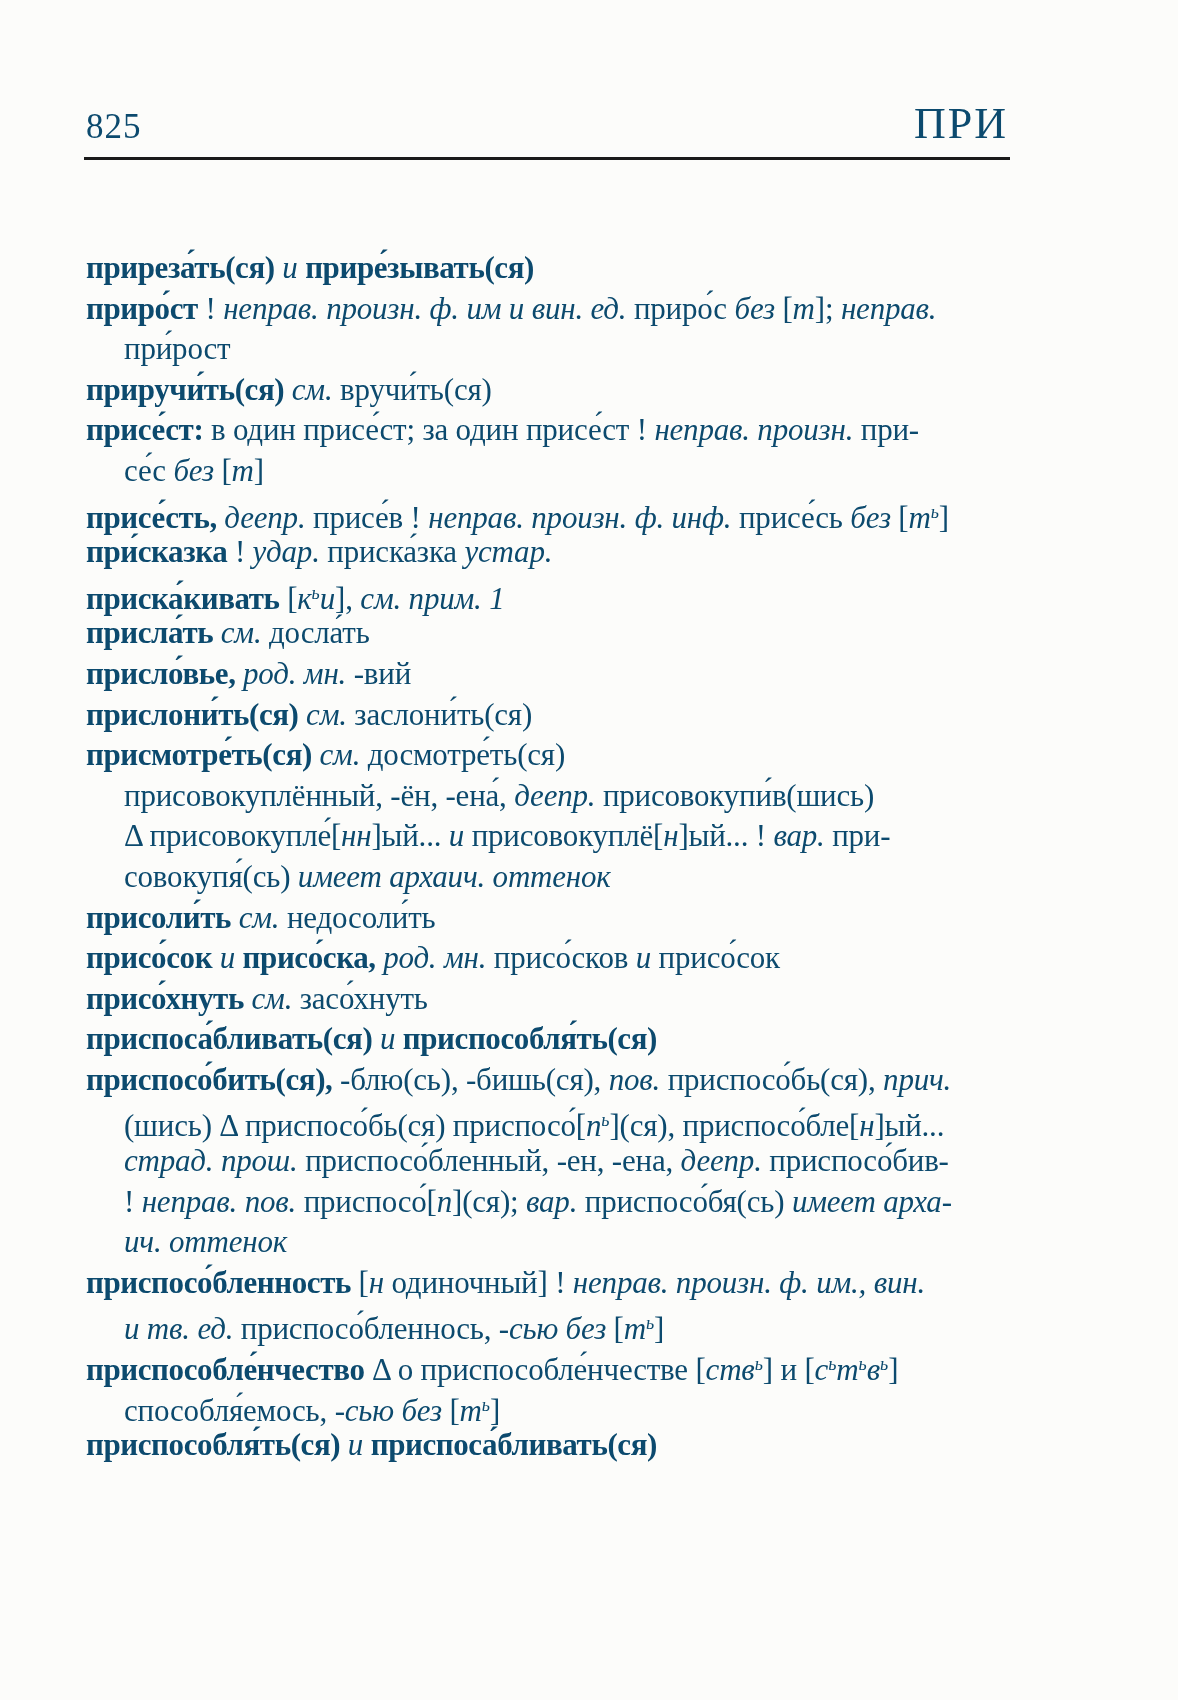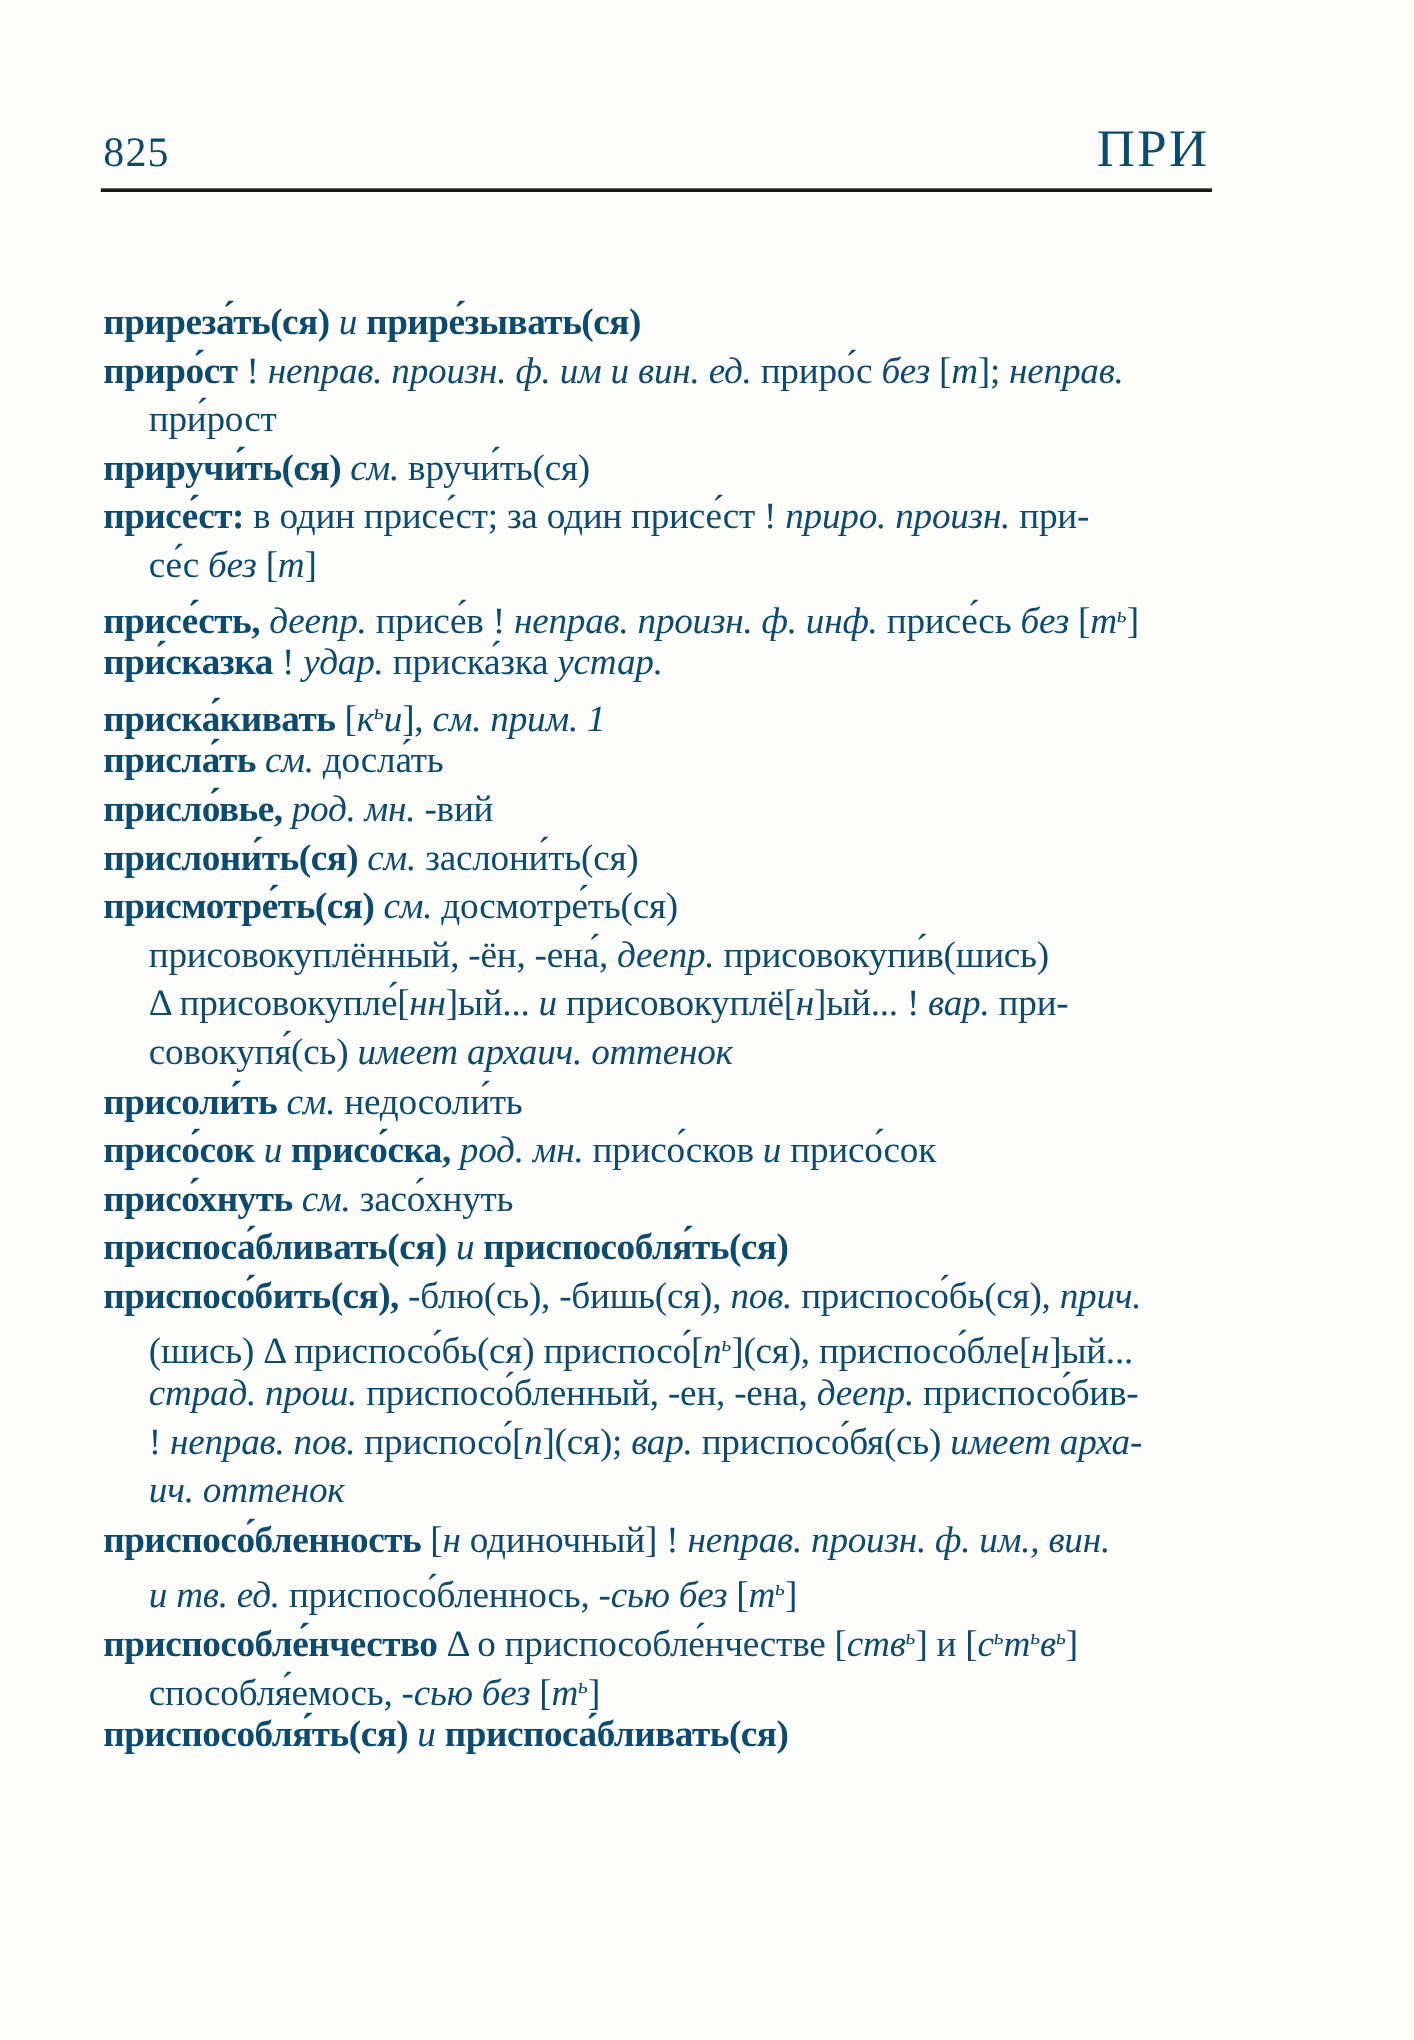--- a/index.html
+++ b/index.html
@@ -71,21 +71,21 @@
   <header class="page-header">
     <span class="page-number">825</span>
     <span class="guide-word">ПРИ</span>
   </header>
   <div class="rule"></div>
   <main class="entries">
       <div class="line"><span class="seg-b">приреза́ть(ся)</span><span class="seg-r"> </span><span class="seg-i">и</span><span class="seg-r"> </span><span class="seg-b">прире́зывать(ся)</span></div>
       <div class="line"><span class="seg-b">приро́ст</span><span class="seg-r"> ! </span><span class="seg-i">неправ. произн. ф. им  и вин. ед.</span><span class="seg-r"> приро́с </span><span class="seg-i">без</span><span class="seg-r"> [</span><span class="seg-i">т</span><span class="seg-r">]; </span><span class="seg-i">неправ.</span></div>
       <div class="line indent"><span class="seg-r">при́рост</span></div>
       <div class="line"><span class="seg-b">приручи́ть(ся)</span><span class="seg-r"> </span><span class="seg-i">см.</span><span class="seg-r"> вручи́ть(ся)</span></div>
-      <div class="line"><span class="seg-b">присе́ст:</span><span class="seg-r"> в один присе́ст; за один присе́ст ! </span><span class="seg-i">приро. произн.</span><span class="seg-r"> при-</span></div>
+      <div class="line"><span class="seg-b">присе́ст:</span><span class="seg-r"> в один присе́ст; за один присе́ст ! </span><span class="seg-i">неправ. произн.</span><span class="seg-r"> при-</span></div>
       <div class="line indent"><span class="seg-r">се́с </span><span class="seg-i">без</span><span class="seg-r"> [</span><span class="seg-i">т</span><span class="seg-r">]</span></div>
       <div class="line"><span class="seg-b">присе́сть,</span><span class="seg-r"> </span><span class="seg-i">деепр.</span><span class="seg-r"> присе́в ! </span><span class="seg-i">неправ. произн. ф. инф.</span><span class="seg-r"> присе́сь </span><span class="seg-i">без</span><span class="seg-r"> [</span><span class="seg-i">т</span><span class="seg-s">ь</span><span class="seg-r">]</span></div>
       <div class="line"><span class="seg-b">при́сказка</span><span class="seg-r"> ! </span><span class="seg-i">удар.</span><span class="seg-r"> приска́зка </span><span class="seg-i">устар.</span></div>
       <div class="line"><span class="seg-b">приска́кивать</span><span class="seg-r"> [</span><span class="seg-i">к</span><span class="seg-s">ь</span><span class="seg-i">и</span><span class="seg-r">], </span><span class="seg-i">см. прим. 1</span></div>
       <div class="line"><span class="seg-b">присла́ть</span><span class="seg-r"> </span><span class="seg-i">см.</span><span class="seg-r"> досла́ть</span></div>
       <div class="line"><span class="seg-b">присло́вье,</span><span class="seg-r"> </span><span class="seg-i">род. мн.</span><span class="seg-r"> -вий</span></div>
       <div class="line"><span class="seg-b">прислони́ть(ся)</span><span class="seg-r"> </span><span class="seg-i">см.</span><span class="seg-r"> заслони́ть(ся)</span></div>
       <div class="line"><span class="seg-b">присмотре́ть(ся)</span><span class="seg-r"> </span><span class="seg-i">см.</span><span class="seg-r"> досмотре́ть(ся)</span></div>
       <div class="line indent"><span class="seg-r">присовокуплённый, -ён, -ена́, </span><span class="seg-i">деепр.</span><span class="seg-r"> присовокупи́в(шись)</span></div>
       <div class="line indent"><span class="seg-r">Δ присовокупле́[</span><span class="seg-i">нн</span><span class="seg-r">]ый... </span><span class="seg-i">и</span><span class="seg-r"> присовокуплё[</span><span class="seg-i">н</span><span class="seg-r">]ый... ! </span><span class="seg-i">вар.</span><span class="seg-r"> при-</span></div>

